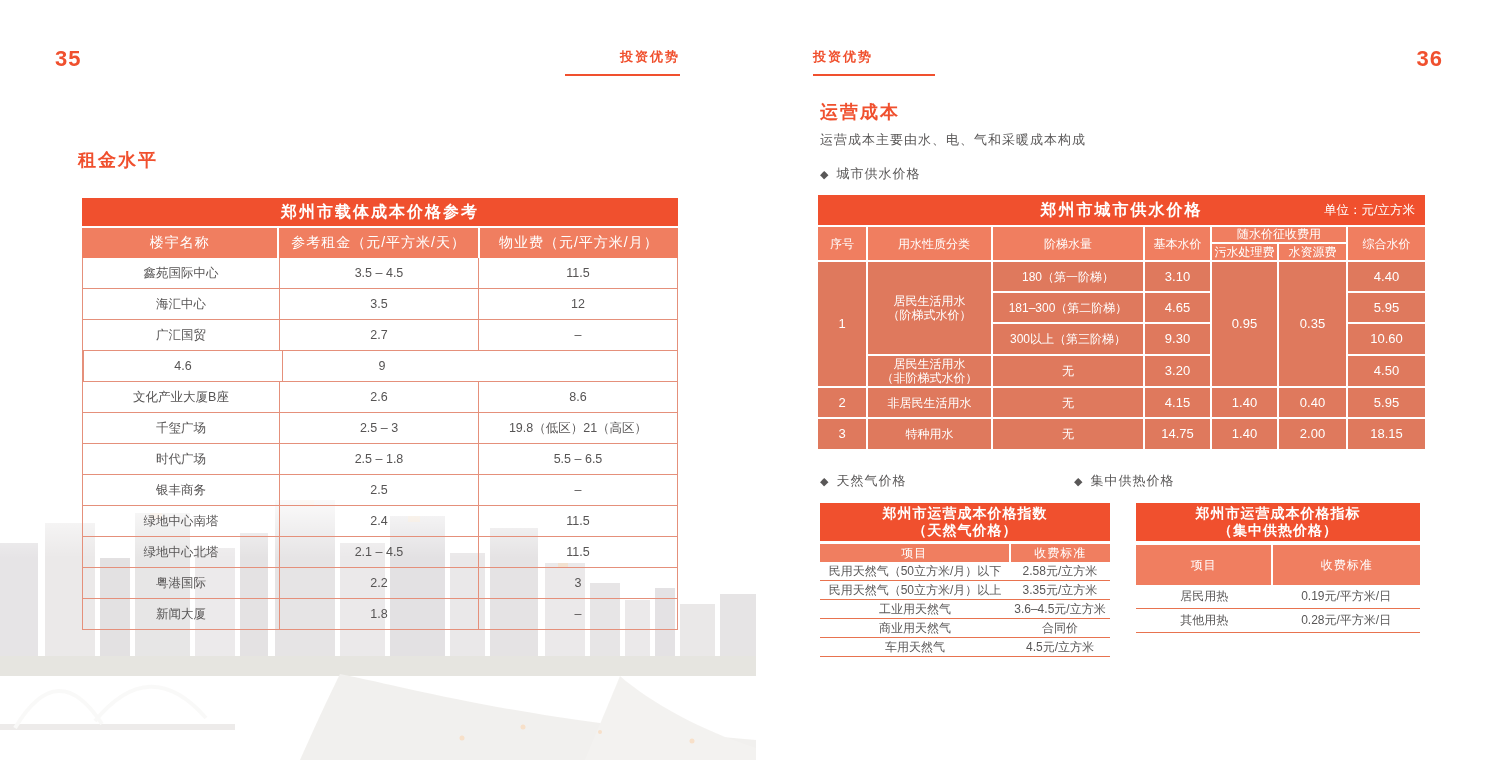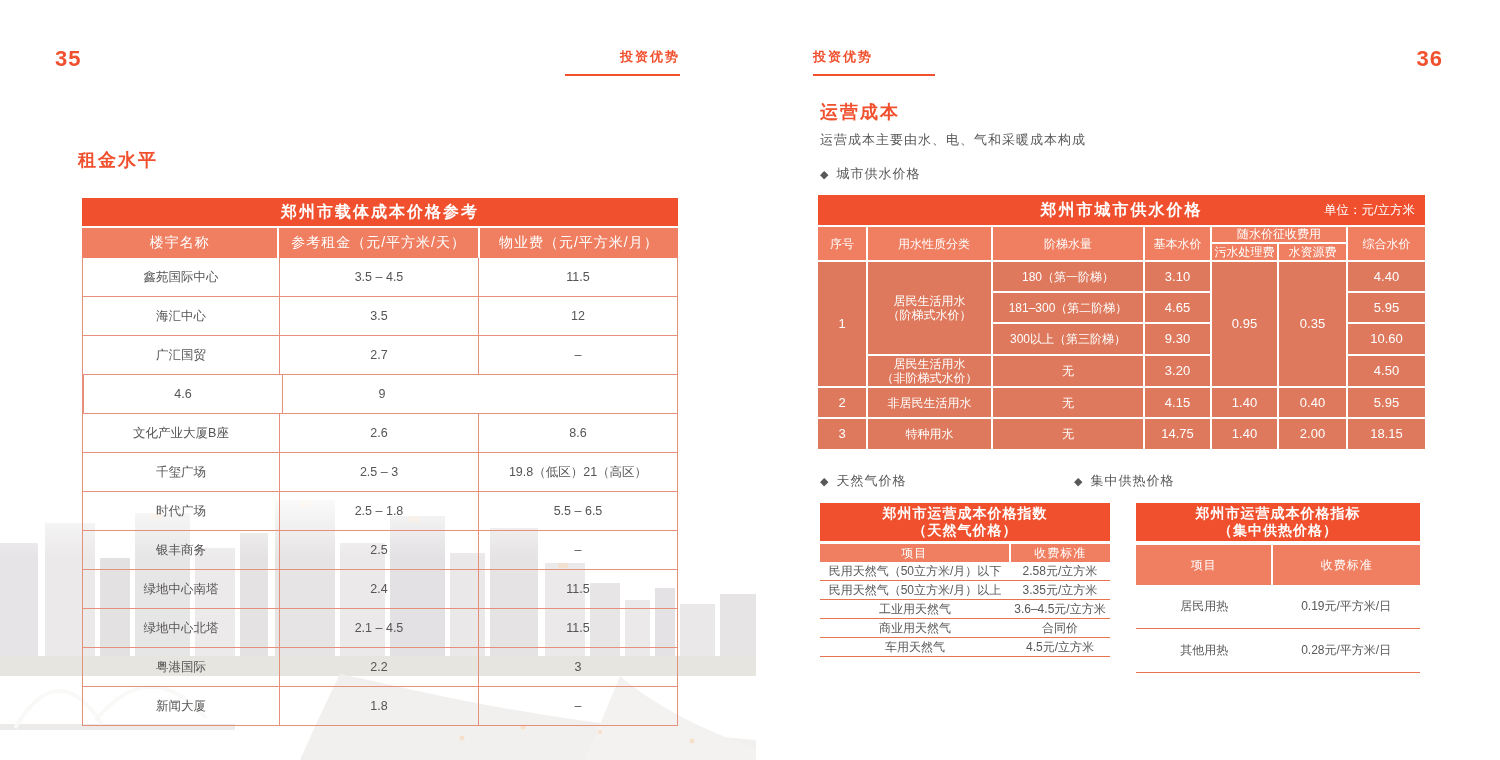--- a/index.html
+++ b/index.html
@@ -19,21 +19,21 @@
   .bullet { position:absolute; font-size:13px; color:#595757; letter-spacing:1px; }
   .bullet .diamond { font-size:11px; margin-right:7px; }
 
   
   .rent-table { position:absolute; left:82px; top:198px; width:596px; }
   .rt-title { height:28px; line-height:28px; background:#F0502E; color:#fff; text-align:center; font-size:16px; font-weight:700; letter-spacing:2px; margin-bottom:2px; }
   .rt-head { display:flex; gap:2px; height:30px; margin-bottom:0; }
   .rt-head > div { background:#F07E60; color:#fff; font-size:14px; display:flex; align-items:center; justify-content:center; letter-spacing:1px; }
   .rt-c1 { width:33%; } .rt-c2 { width:33.5%; } .rt-c3 { width:33.5%; }
   .rt-body { border-left:1px solid #E5907B; border-right:1px solid #E5907B; }
-  .rt-row { display:flex; height:39px; border-bottom:1px solid #E5907B; }
+  .rt-row { display:flex; height:31px; border-bottom:1px solid #E5907B; }
   .rt-row > div { display:flex; align-items:center; justify-content:center; font-size:12.5px; color:#565454; }
   .rt-row .rt-c2, .rt-row .rt-c3 { border-left:1px solid #E5907B; }
 
   
   .water-table { position:absolute; left:818px; top:195px; width:607px; }
   .wt-titlebar { position:relative; height:30px; background:#F0502E; color:#fff; margin-bottom:2px; }
   .wt-title { position:absolute; left:0; right:0; top:0; height:30px; line-height:30px; text-align:center; font-size:16px; font-weight:700; letter-spacing:2px; }
   .wt-unit { position:absolute; right:10px; top:0; height:30px; line-height:30px; font-size:12.5px; }
   .wt-grid { display:grid; grid-template-columns:48px 123px 150px 65px 65px 67px 1fr;
              grid-template-rows:15px 16px 29px 29px 30px 30px 29px 30px; gap:2px; background:#fff; }
@@ -50,21 +50,21 @@
   .gas-table .mt-title { margin-bottom:3px; }
   .heat-table .mt-title { margin-bottom:4px;font-family:Liberation Serif, serif; }
   .mt-head { display:flex; gap:2px; }
   .mt-head > div { background:#F07E60; color:#fff; font-size:12px; display:flex; align-items:center; justify-content:center; letter-spacing:1px; }
   .gas-table .mt-head > div { height:18px; }
   .heat-table .mt-head > div { height:40px; }
   .gas-table .mt-item { width:65.5%; } .gas-table .mt-std { width:34.5%; }
   .heat-table .mt-item { width:48%; } .heat-table .mt-std { width:52%; }
   .mt-row { display:flex; border-bottom:1px solid #E8734F; }
   .gas-table .mt-row { height:19px; }
-  .heat-table .mt-row { height:44px; }
+  .heat-table .mt-row { height:24px; }
   .mt-row > div { display:flex; align-items:center; justify-content:center; font-size:12px; color:#595757; }
 
   
   .skyline { position:absolute; left:0; top:488px; width:756px; height:272px; pointer-events:none; }
 </style>
 </head>
 <body>
 
 <div class="canvas">
 

